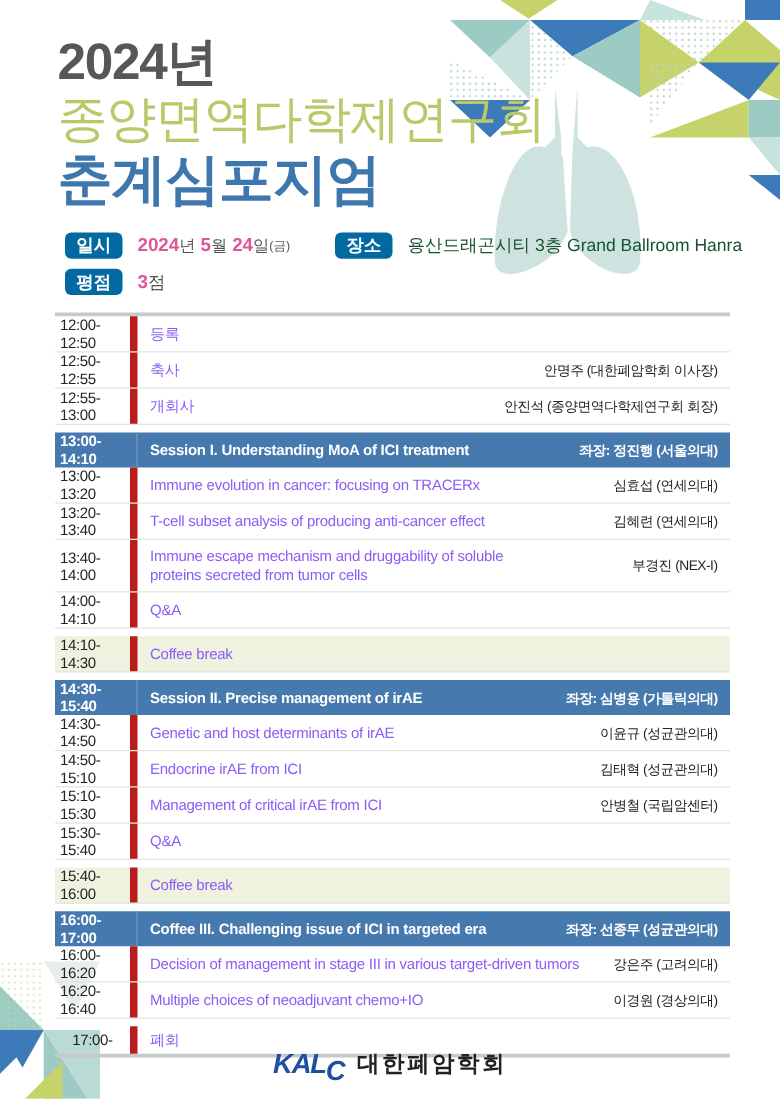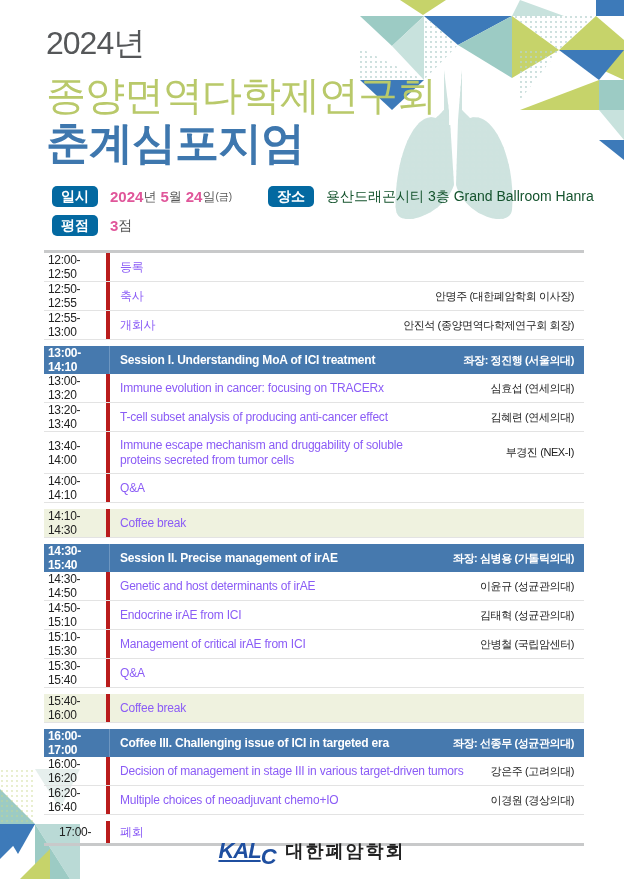--- a/index.html
+++ b/index.html
@@ -1,42 +1,42 @@
 <!DOCTYPE html>
 <html><head>
 <meta charset="utf-8">
 <style>
   * { box-sizing: border-box; margin: 0; padding: 0; }
   body { width: 624px; height: 879px; background: #ffffff; font-family: "Liberation Sans", "DejaVu Sans", sans-serif; position: relative; overflow: hidden; color: #222; }
   .deco { position: absolute; top: 0; right: 0; width: 280px; height: 320px; }
   .deco-bl { position: absolute; left: 0; bottom: 0; width: 90px; height: 110px; }
-  .title-year { position: absolute; left: 46px; top: 22px; font-size: 32px; color: #555759; letter-spacing: -1px; font-weight: normal; }
+  .title-year { position: absolute; left: 46px; top: 22px; font-size: 41px; color: #555759; letter-spacing: -1px; font-weight: bold; }
   .title-org { position: absolute; left: 46px; top: 68px; font-size: 40px; color: #b9c96a; letter-spacing: -1px; }
   .title-event { position: absolute; left: 46px; top: 114px; font-size: 44px; color: #3e77ae; font-weight: bold; letter-spacing: -1px; }
   .info-row { position: absolute; left: 52px; display: flex; align-items: center; font-size: 14px; }
   .badge { background: #0369a1; color: #fff; border-radius: 5px; padding: 2px 9px; font-size: 14px; font-weight: bold; margin-right: 12px; height: 21px; line-height: 17px; }
   .date-pink { color: #e0569a; font-weight: bold; font-size: 15px; }
   .date-unit { color: #555; font-size: 13px; }
   .date-small { color: #555; font-size: 10px; }
   .venue { color: #14532d; font-size: 14px; }
   .table { position: absolute; left: 44px; top: 250px; width: 540px; border-top: 3px solid #c8c9ca; }
   .row { display: flex; align-items: center; border-bottom: 1px solid #e3e3e3; font-size: 12px; min-height: 25px; }
-  .row .time { width: 66px; padding-left: 4px; color: #222; flex-shrink: 0; align-self: stretch; display: flex; align-items: center; border-right: 4px solid #b91c1c; letter-spacing: -0.3px; }
+  .row .time { width: 66px; padding-left: 4px; color: #222; flex-shrink: 0; align-self: stretch; display: flex; align-items: center; border-right: 6px solid #b91c1c; letter-spacing: -0.3px; }
   .row .topic { flex: 1; padding-left: 10px; color: #8b5cf6; letter-spacing: -0.2px; }
   .row .speaker { padding-right: 10px; text-align: right; color: #222; font-size: 11px; letter-spacing: -0.4px; white-space: nowrap; }
   .row.tall { min-height: 42px; }
   .row.tall .topic { line-height: 15px; }
   .row.session { background: #4679ae; color: #fff; margin-top: 6px; border-bottom: none; }
   .row.session .time, .row.session .topic, .row.session .speaker { color: #fff; font-weight: bold; }
   .row.session .time { border-right: 1px solid #6d96c1; }
   .row.break { background: #eff2df; margin-top: 6px; }
   .row.gap-top { margin-top: 6px; }
   .row.last { border-bottom: 3px solid #c8c9ca; }
   .footer { position: absolute; left: 0; right: 0; top: 838px; text-align: center; display: flex; justify-content: center; align-items: center; gap: 10px; }
-  .logo-mark { color: #1f4fa0; font-weight: bold; font-size: 22px; letter-spacing: -1px; font-style: italic; text-decoration: underline; }
+  .logo-mark { color: #1f4fa0; font-weight: bold; font-size: 22px; letter-spacing: -1px; font-style: italic; }
   .logo-mark .sub { font-size: 22px; position: relative; top: 6px; }
   .logo-text { color: #222; font-size: 18px; font-weight: bold; letter-spacing: 2px; }
 </style>
 </head>
 <body>
 
 <svg class="deco" viewBox="0 0 280 320">
   <defs>
     <pattern id="dots" width="5" height="5" patternUnits="userSpaceOnUse">
       <circle cx="2" cy="2" r="0.9" fill="#b7d3cf"></circle>

